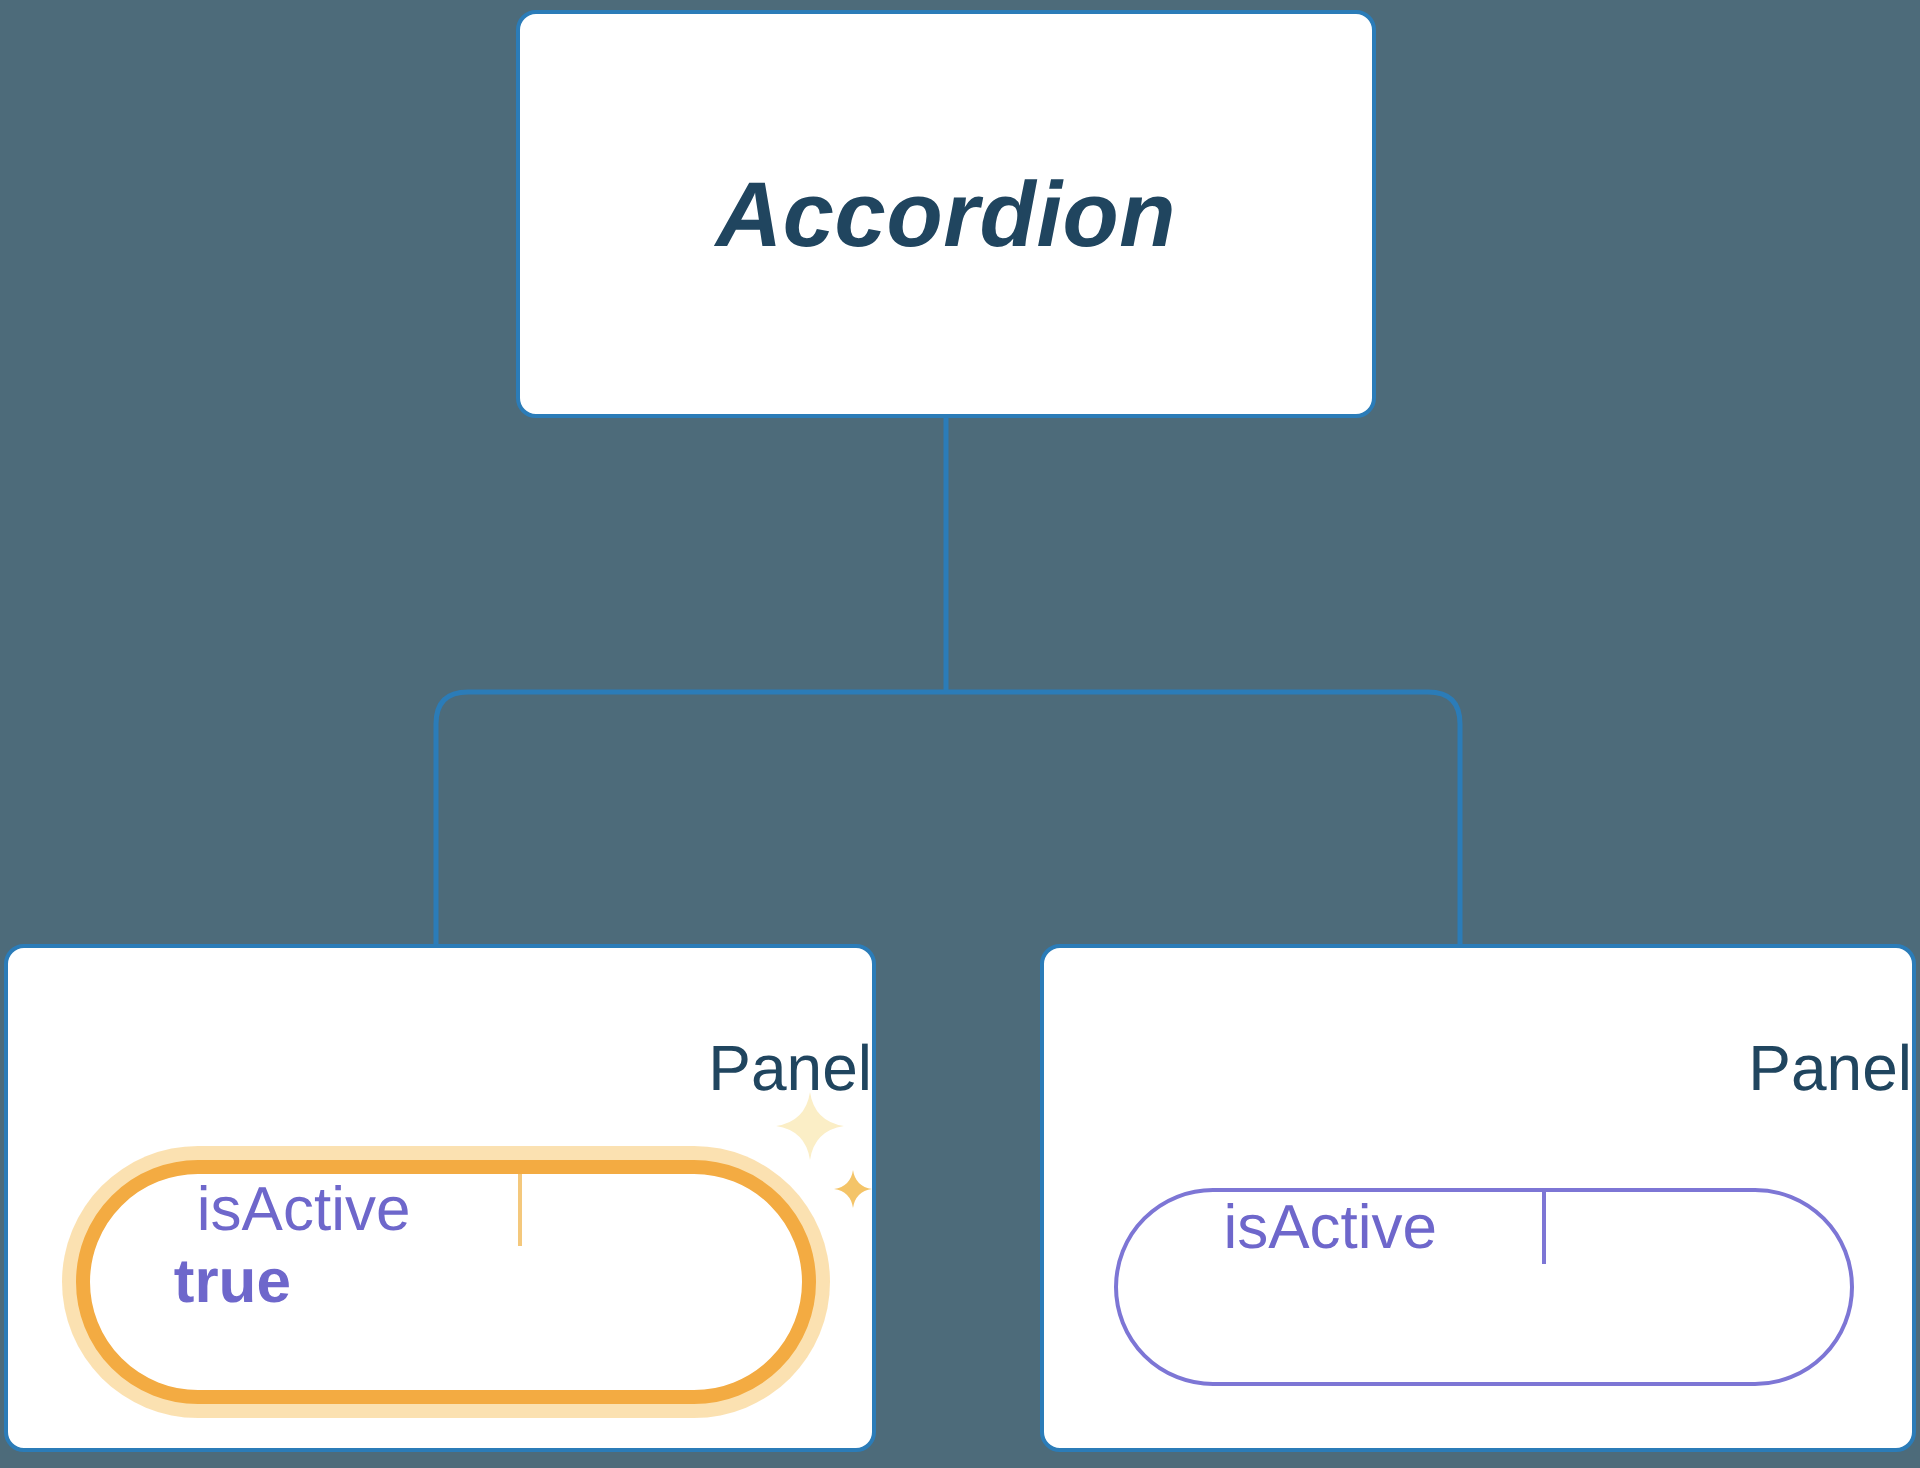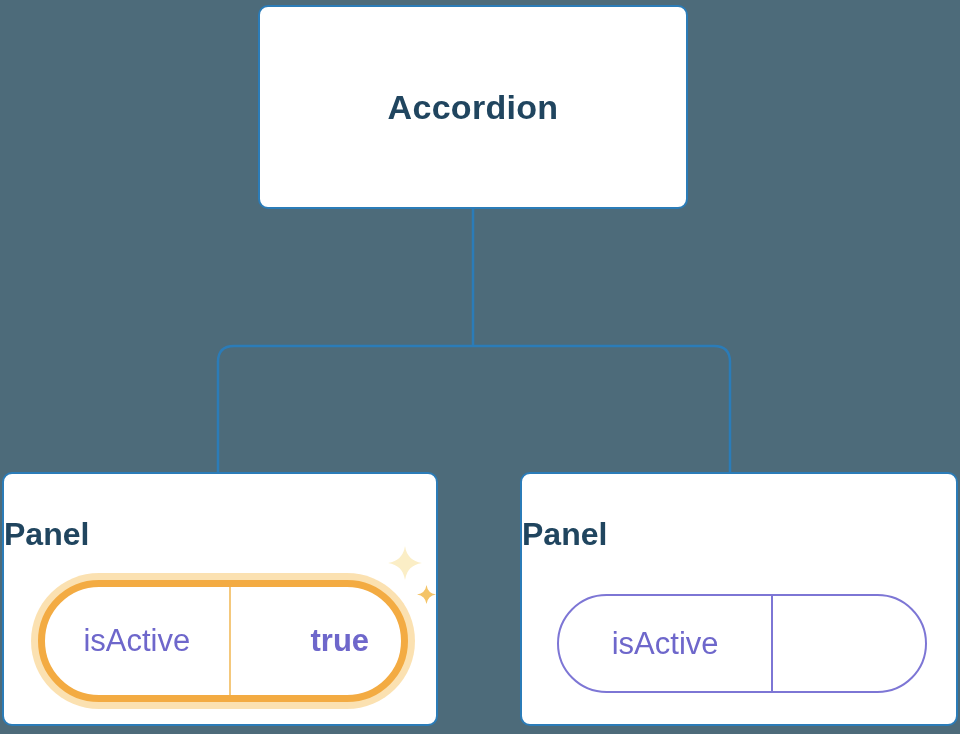--- a/index.html
+++ b/index.html
@@ -18,23 +18,24 @@
     border-radius: 10px;
     box-sizing: border-box;
   }
   .accordion-node {
     left: 258px; top: 5px;
     width: 430px; height: 204px;
     display: flex; align-items: center; justify-content: center;
   }
   .node-title {
     color: var(--node-text, #20455f);
-    font-size: 34px;
+    font-size: 46px;
     font-weight: 600;
     letter-spacing: 0.3px;
+    font-style: italic;
   }
   .connector-svg {
     position: absolute;
     left: 0; top: 0;
     width: 960px; height: 734px;
     pointer-events: none;
   }
   .connector-svg path {
     fill: none;
     stroke: var(--node-border, #2b7cb8);
@@ -44,32 +45,33 @@
     position: absolute;
     top: 472px;
     height: 254px;
   }
   .panel-left  { left: 2px;   width: 436px; }
   .panel-right { left: 520px; width: 438px; }
   .panel-title {
     position: absolute;
     left: 0; right: 0;
     top: 42px;
-    text-align: left;
+    text-align: right;
     color: var(--node-text, #20455f);
     font-size: 32px;
-    font-weight: 700;
+    font-weight: 400;
   }
   .state-pill {
     position: absolute;
     box-sizing: border-box;
     background: #ffffff;
     display: flex;
     align-items: stretch;
     overflow: hidden;
+    flex-direction: column;
   }
   .state-pill-active {
     left: 34px; top: 106px;
     width: 370px; height: 122px;
     border: 7px solid var(--highlight-border, #f3ab42);
     border-radius: 62px;
     box-shadow: 0 0 0 7px rgba(249, 215, 151, 0.75);
   }
   .state-pill-inactive {
     left: 35px; top: 120px;
@@ -78,21 +80,21 @@
     border-radius: 50px;
   }
   .state-cell {
     display: flex;
     align-items: center;
     justify-content: center;
     color: var(--state-text, #6e67cb);
     font-size: 31px;
   }
   .state-pill-active .state-key   { width: 60%; border-right: 2px solid var(--highlight-divider, #f4c87c); }
-  .state-pill-active .state-value { width: 40%; font-weight: 700; margin-left: 48px; }
+  .state-pill-active .state-value { width: 40%; font-weight: 700; }
   .state-pill-inactive .state-key   { width: 58%; border-right: 2px solid var(--state-border, #7d76d5); }
   .state-pill-inactive .state-value { width: 42%; }
   .sparkle {
     position: absolute;
     pointer-events: none;
   }
   .sparkle-big   { left: 388px; top: 546px; width: 34px; height: 34px; }
   .sparkle-small { left: 417px; top: 585px; width: 19px; height: 19px; }
   .sparkle-big path   { fill: var(--sparkle-light, #fbeec6); }
   .sparkle-small path { fill: var(--sparkle-dark, #f4c468); }

